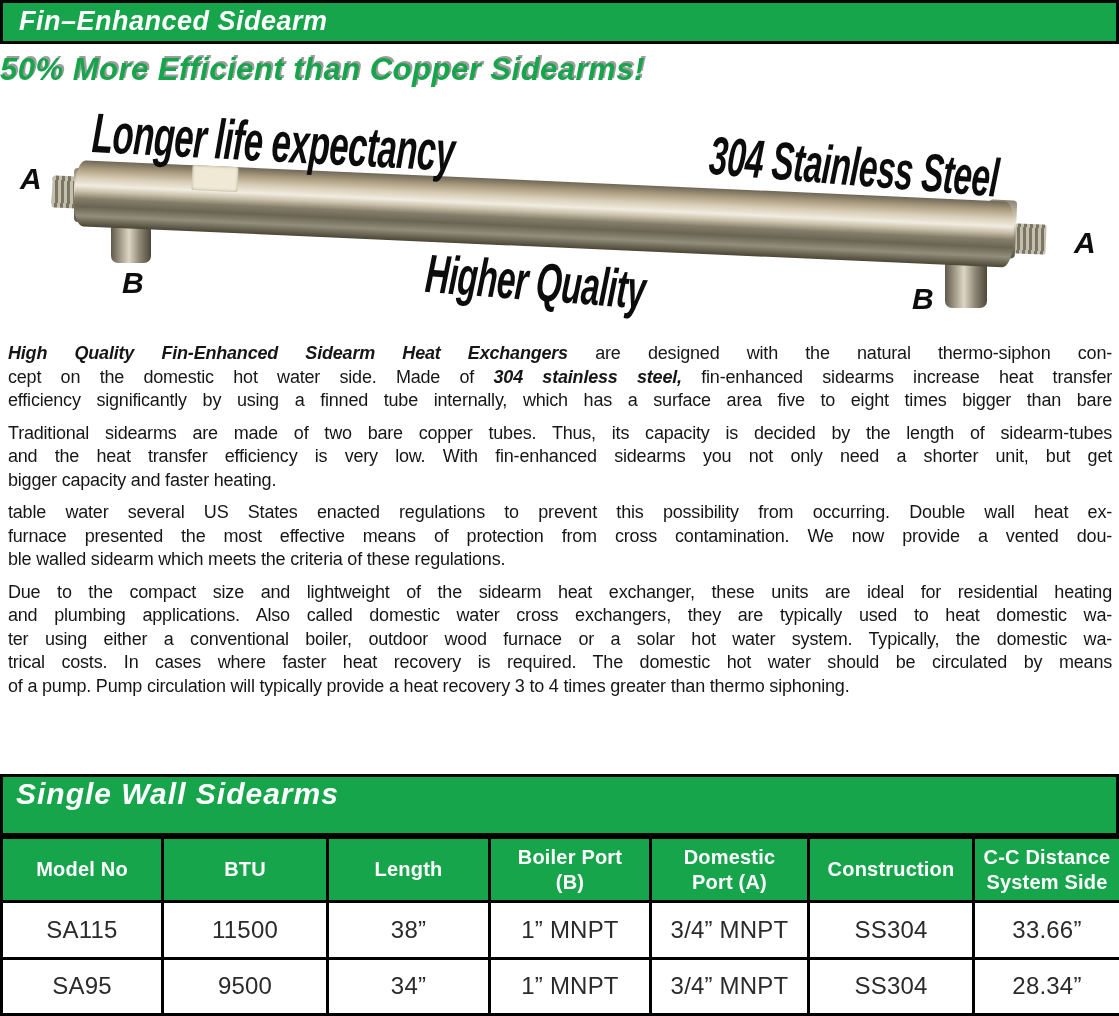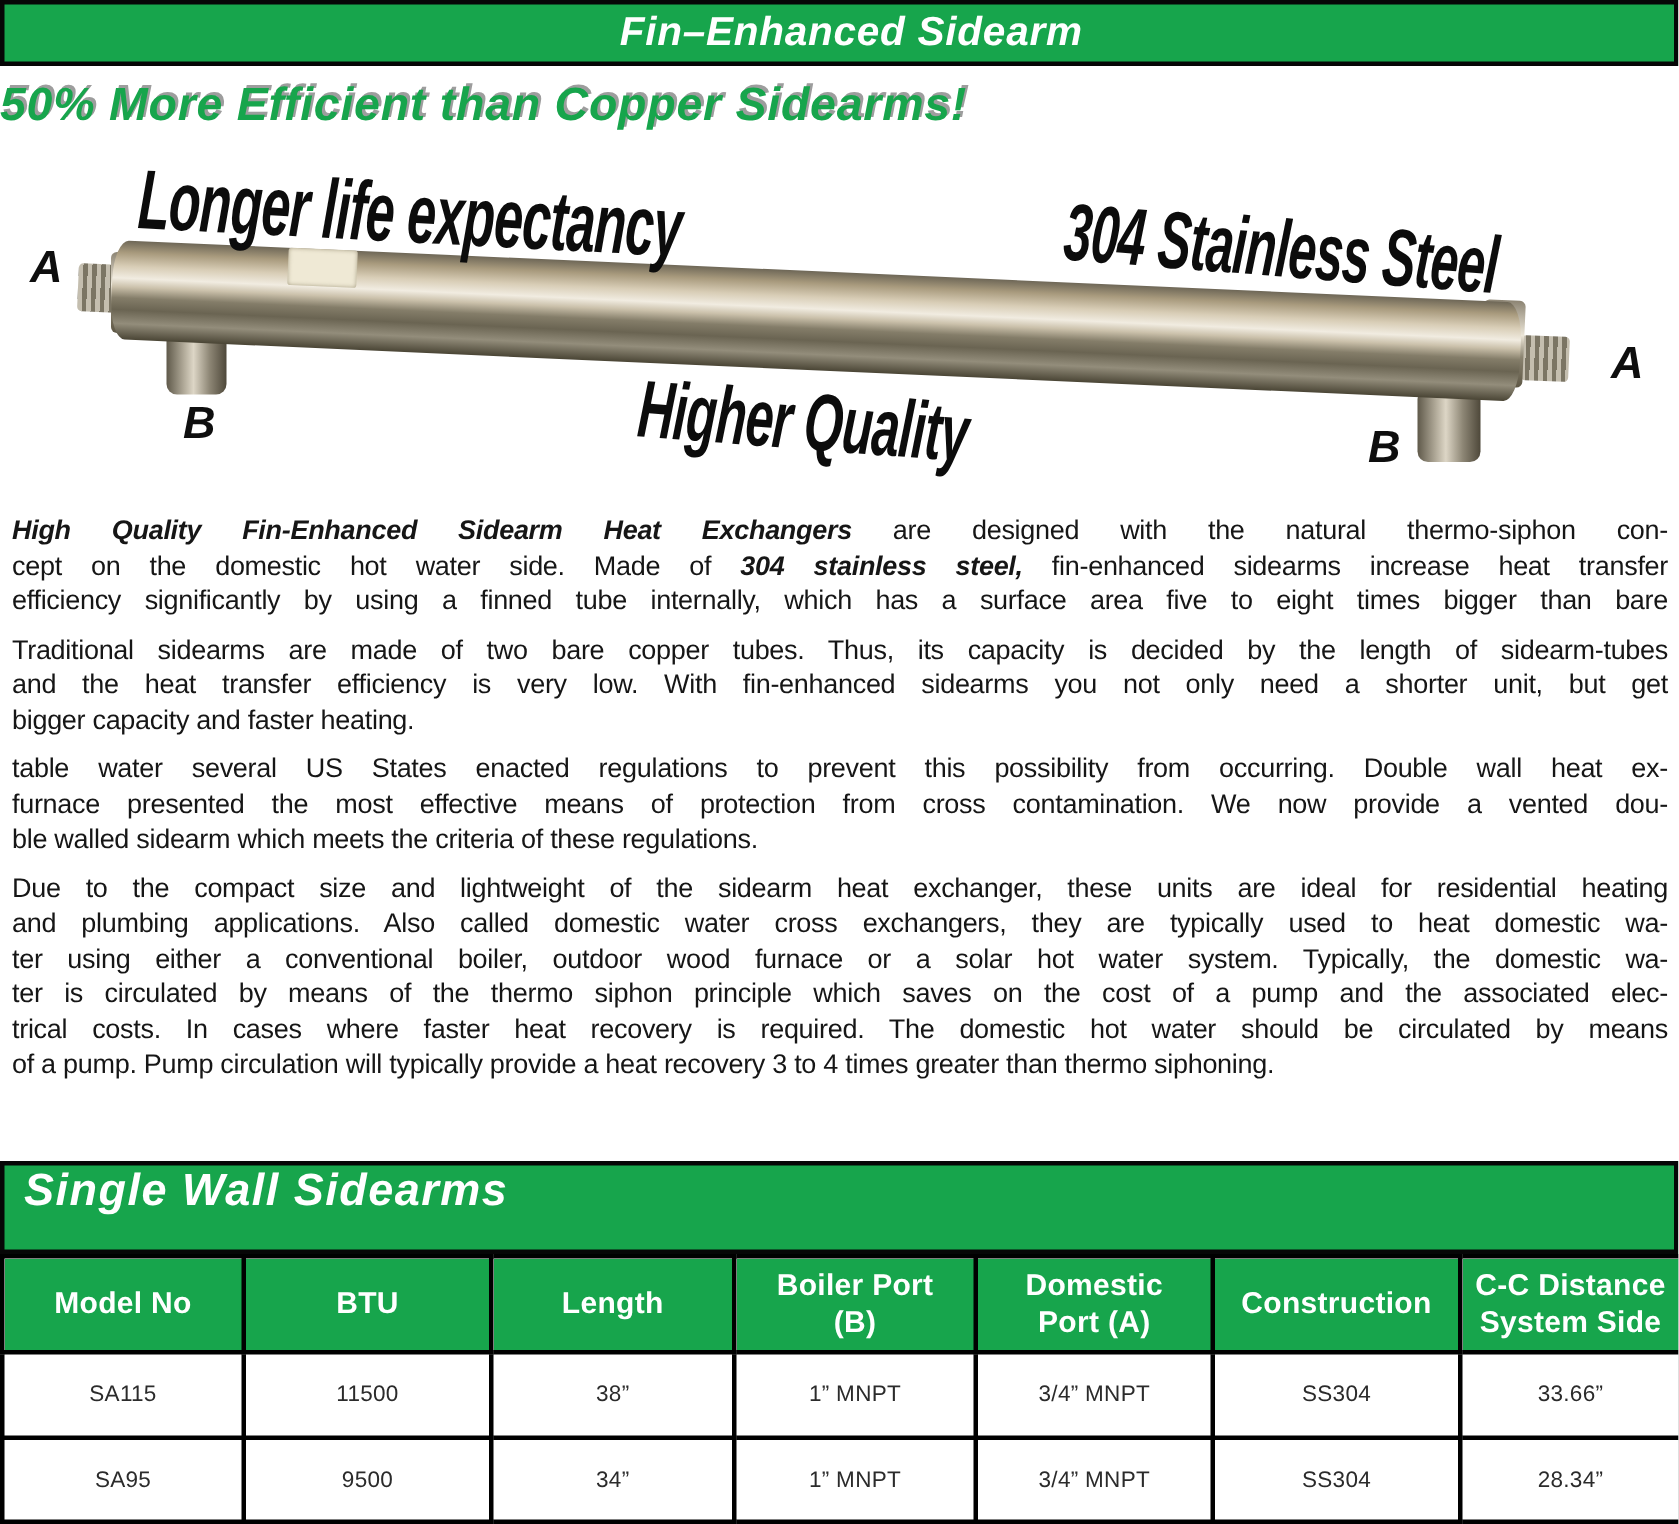--- a/index.html
+++ b/index.html
@@ -3,21 +3,21 @@
 <meta charset="utf-8">
 <style>
   html,body{margin:0;padding:0;background:#ffffff;}
   .page{position:relative;width:1119px;height:1016px;background:#fff;overflow:hidden;
         font-family:"Liberation Sans",sans-serif;}
 
   
   .top-banner{position:absolute;left:0;top:0;right:0;height:44px;background:#17a54c;
               border:3px solid #060606;box-sizing:border-box;}
   .top-banner-title{display:block;color:#fff;font-weight:bold;font-style:italic;
-                    font-size:27px;line-height:37px;padding-left:16px;letter-spacing:.5px;text-align:center;}
+                    font-size:27px;line-height:37px;padding-left:16px;letter-spacing:.5px;}
 
   
   .headline{position:absolute;top:52px;left:0;width:100%;text-align:left;
             font-size:31px;font-weight:bold;font-style:italic;color:#17a54c;
             text-shadow:2px -2px 0 #9d9d9d;letter-spacing:.5px;white-space:nowrap;}
 
   
   .hero{position:absolute;top:90px;left:0;width:1119px;height:252px;}
   .tube{position:absolute;left:76px;top:70px;width:940px;height:66px;z-index:2;
         transform:rotate(2.55deg);transform-origin:0 0;border-radius:10px/26px;
@@ -63,21 +63,21 @@
   .section-banner-title{color:#fff;font-weight:bold;font-style:italic;font-size:30px;
                         padding-left:13px;letter-spacing:1px;}
 
   
   .spec-table-wrap{position:absolute;top:836px;left:0;right:0;height:180px;}
   table.spec{width:100%;height:100%;border-collapse:collapse;table-layout:fixed;}
   table.spec th,table.spec td{border:3px solid #000;text-align:center;vertical-align:middle;
                               overflow:hidden;}
   table.spec th{background:#17a54c;color:#fff;font-weight:bold;font-size:20px;
                 line-height:25px;white-space:pre-line;letter-spacing:.2px;}
-  table.spec td{background:#fff;color:#2b2b2b;font-size:15px;letter-spacing:.2px;}
+  table.spec td{background:#fff;color:#2b2b2b;font-size:24px;letter-spacing:.2px;}
   thead tr{height:64px;} tbody tr{height:54px;}
   col.c1{width:161px;} col.c2{width:165px;} col.c3{width:162px;} col.c4{width:161px;}
   col.c5{width:158px;} col.c6{width:165px;} col.c7{width:147px;}
 </style>
 </head>
 <body>
 
 <div class="page">
 
   <header class="top-banner">
@@ -117,21 +117,20 @@
       </div>
       <div class="para">
         <div class="pline"><span>table water several US States enacted regulations to prevent this possibility from occurring. Double wall heat ex-</span></div>
         <div class="pline"><span>furnace presented the most effective means of protection from cross contamination. We now provide a vented dou-</span></div>
         <div class="pline pline-last"><span>ble walled sidearm which meets the criteria of these regulations.</span></div>
       </div>
       <div class="para">
         <div class="pline"><span>Due to the compact size and lightweight of the sidearm heat exchanger, these units are ideal for residential heating</span></div>
         <div class="pline"><span>and plumbing applications. Also called domestic water cross exchangers, they are typically used to heat domestic wa-</span></div>
         <div class="pline"><span>ter using either a conventional boiler, outdoor wood furnace or a solar hot water system. Typically, the domestic wa-</span></div>
-        <div class="pline"><span>ter is circulated by means of the thermo siphon principle which saves on the cost of a pump and the associated elec-</span></div>
         <div class="pline"><span>trical costs. In cases where faster heat recovery is required. The domestic hot water should be circulated by means</span></div>
         <div class="pline pline-last"><span>of a pump. Pump circulation will typically provide a heat recovery 3 to 4 times greater than thermo siphoning.</span></div>
       </div>
     </section>
 
   <div class="section-banner">
     <span class="section-banner-title">Single Wall Sidearms</span>
   </div>
 
   <div class="spec-table-wrap">

